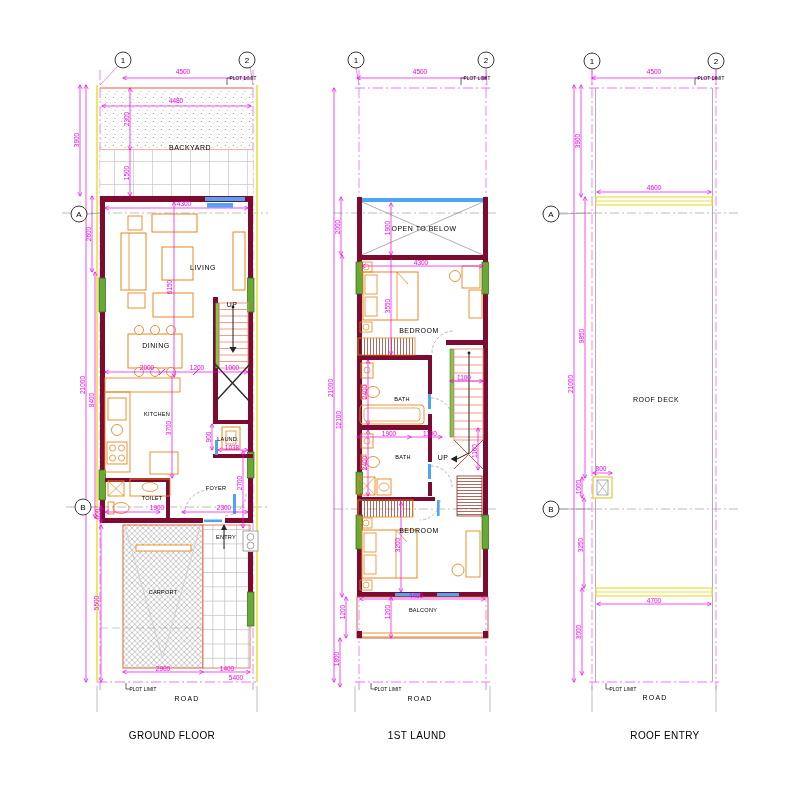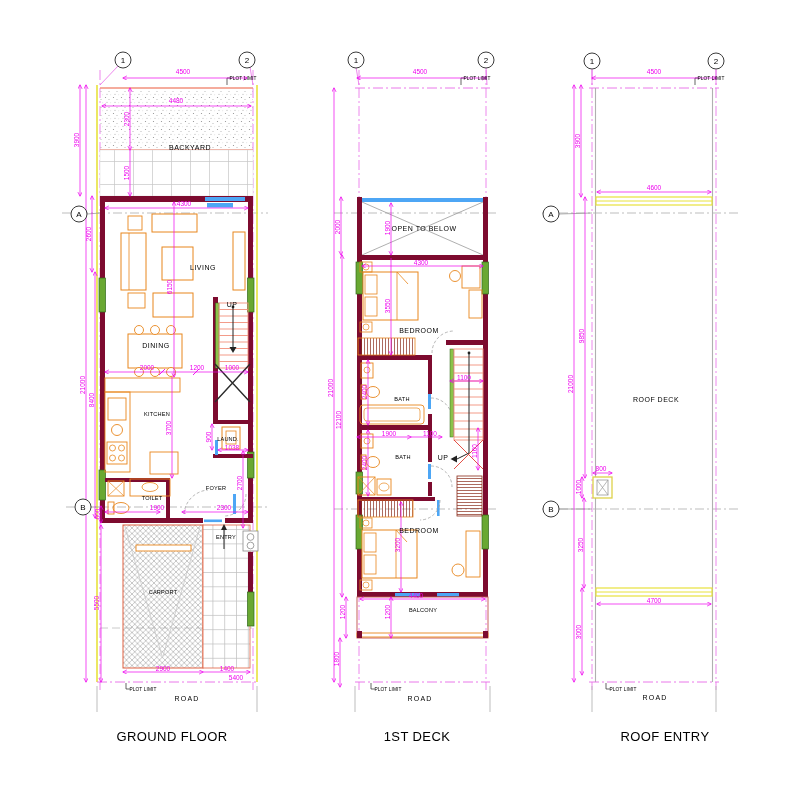--- a/index.html
+++ b/index.html
@@ -6,21 +6,21 @@
   #canvas{position:relative;width:800px;height:800px;background:#fff;overflow:hidden;
           font-family:"Liberation Sans",sans-serif;}
   #plansvg{position:absolute;left:0;top:0;}
   .l{position:absolute;transform:translate(-50%,-50%);font-size:6.5px;line-height:1;
      color:#ee00ee;white-space:nowrap;font-family:"Liberation Sans",sans-serif;}
   .v{transform:translate(-50%,-50%) rotate(-90deg);}
   .rm{color:#000;font-size:7px;letter-spacing:.5px;}
   .s6{font-size:5.6px;letter-spacing:.2px;}
   .sm{color:#000;font-size:4.8px;letter-spacing:.1px;}
   .rd{color:#000;font-size:7px;letter-spacing:1.2px;}
-  .ttl{color:#000;font-size:13px;letter-spacing:.4px;}
+  .ttl{color:#000;font-size:10px;letter-spacing:.4px;}
   .bub{position:absolute;width:15px;height:15px;border:1px solid #3a3a3a;border-radius:50%;
        background:#fff;color:#000;font-size:8px;display:flex;align-items:center;
        justify-content:center;transform:translate(-50%,-50%);z-index:5;}
 </style>
 </head>
 <body>
 
 <div id="canvas">
 
 <svg id="plansvg" width="800" height="800" viewBox="0 0 800 800">
@@ -427,21 +427,21 @@
 <div class="l rm" style="left:443px;top:457px">UP</div>
 <div class="l rm" style="left:419px;top:530px">BEDROOM</div>
 <div class="l v" style="left:398px;top:545px">3200</div>
 <div class="l" style="left:416px;top:596px">4400</div>
 <div class="l v" style="left:388px;top:612px">1200</div>
 <div class="l v" style="left:343px;top:612px">1200</div>
 <div class="l rm s6" style="left:423px;top:611px">BALCONY</div>
 <div class="l v" style="left:337px;top:659px">1800</div>
 <div class="l sm" style="left:388px;top:690px">PLOT LIMIT</div>
 <div class="l rd" style="left:420px;top:698px">ROAD</div>
-<div class="l ttl" style="left:417px;top:736px">1ST DECK</div>
+<div class="l ttl" style="left:417px;top:736px">1ST LAUND</div>
 
 <div class="bub" style="left:592px;top:61px">1</div>
 <div class="bub" style="left:716px;top:61px">2</div>
 <div class="bub" style="left:551px;top:214px">A</div>
 <div class="bub" style="left:551px;top:509px">B</div>
 <div class="l" style="left:654px;top:72px">4500</div>
 <div class="l sm" style="left:711px;top:79px">PLOT LIMIT</div>
 <div class="l v" style="left:578px;top:141px">3900</div>
 <div class="l" style="left:654px;top:188px">4600</div>
 <div class="l v" style="left:582px;top:336px">9850</div>

